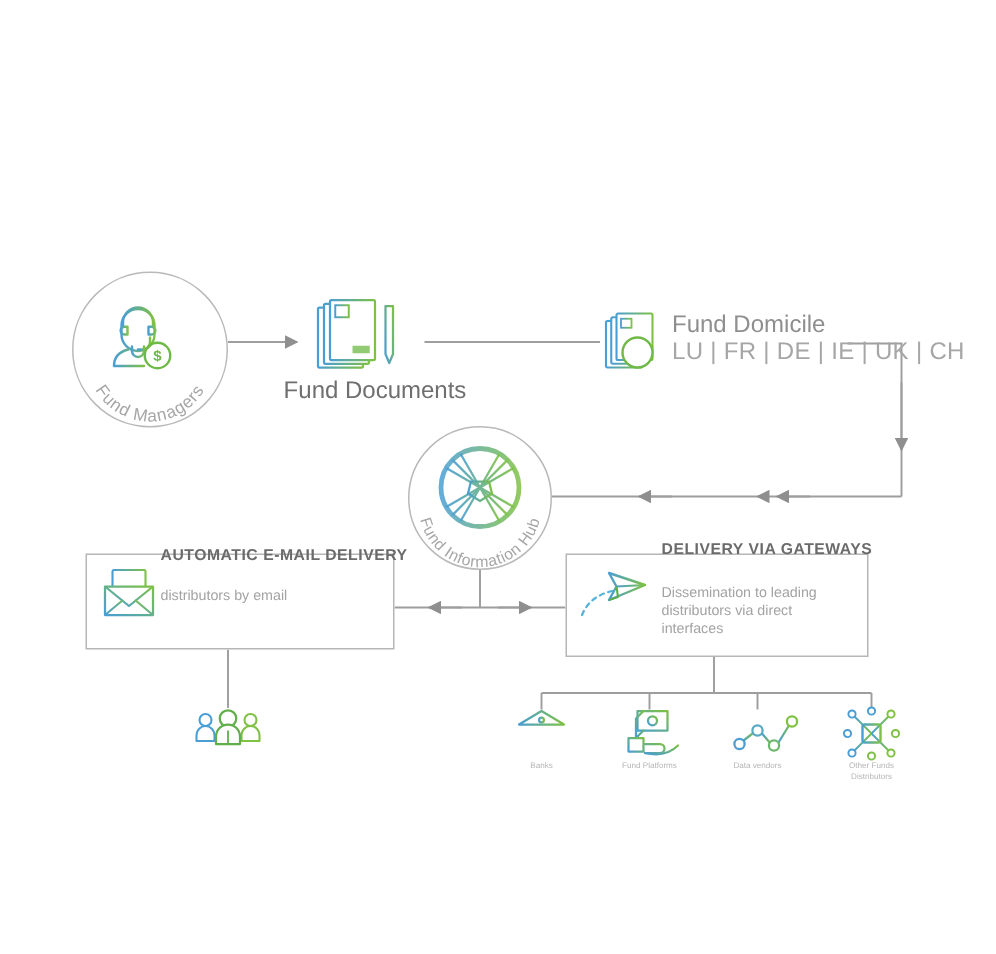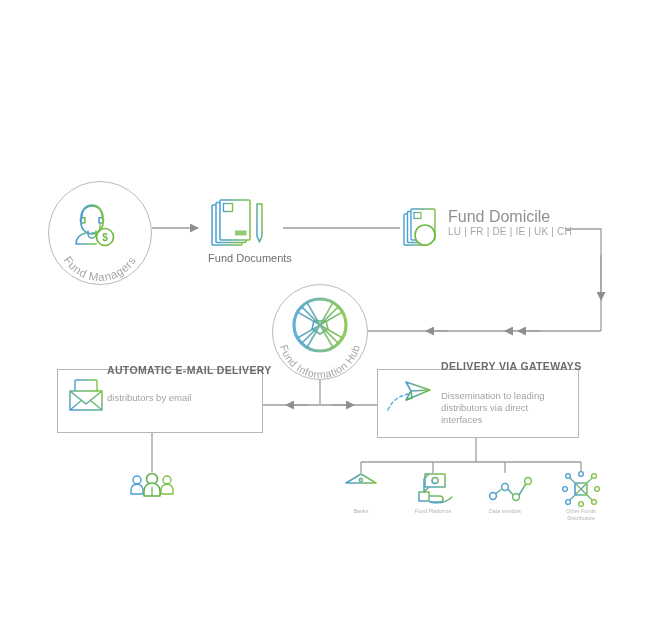--- a/index.html
+++ b/index.html
@@ -129,42 +129,42 @@
         <line x1="11.5" y1="24" x2="34.5" y2="24"></line>
         <line x1="11.5" y1="27" x2="34.5" y2="27"></line>
       </g>
       <rect x="23" y="30.5" width="11.5" height="5" fill="#6fb947" opacity="0.75"></rect>
       <g fill="none" stroke="url(#g-bg-d)" stroke-width="1.5" stroke-linejoin="round">
         <path d="M45 4 h5 v32 l-2.5 6 l-2.5 -6 z"></path>
         <line x1="45" y1="11" x2="50" y2="11"></line>
       </g>
     </g>
   </svg>
-  <div class="node-title" style="left:180px;top:252px;width:140px;text-align:center;font-size:11px;">Fund Documents</div>
+  <div class="node-title" style="left:180px;top:252px;width:140px;text-align:center;font-size:16px;">Fund Documents</div>
 
   <svg class="layer" viewBox="0 0 664 636">
     <g transform="translate(404,209)">
       <g fill="#fff" stroke="url(#g-bg)" stroke-width="1.4" stroke-linejoin="round">
         <rect x="0" y="5" width="24" height="31" rx="1"></rect>
         <rect x="3.5" y="2.5" width="24" height="31" rx="1"></rect>
         <rect x="7" y="0" width="24" height="31" rx="1"></rect>
       </g>
       <g stroke="url(#g-bg)" stroke-width="1.2" fill="none" stroke-linecap="round">
         <rect x="10" y="3.5" width="7" height="6"></rect>
         <line x1="19.5" y1="4.5" x2="28" y2="4.5"></line>
         <line x1="19.5" y1="7.5" x2="28" y2="7.5"></line>
         <line x1="10" y1="13" x2="28" y2="13"></line>
         <line x1="10" y1="16" x2="28" y2="16"></line>
         <line x1="10" y1="19" x2="22" y2="19"></line>
       </g>
       <circle cx="21" cy="26" r="10" fill="#fff" stroke="#6fb947" stroke-width="1.6"></circle>
     </g>
   </svg>
   <div class="node-title" style="left:448px;top:208px;font-size:16px;color:#8f8f8f;">Fund Domicile</div>
-  <div class="lbl" style="left:448px;top:226px;font-size:10px;color:#a6a6a6;">LU | FR | DE | IE | UK | CH</div>
+  <div class="lbl" style="left:448px;top:226px;font-size:16px;color:#a6a6a6;">LU | FR | DE | IE | UK | CH</div>
 
   <div class="circ" style="left:272px;top:284px;width:96px;height:96px;"></div>
 
   <svg class="layer" viewBox="0 0 664 636">
     <g transform="translate(320,325)">
       <circle cx="0" cy="0" r="26" fill="none" stroke="url(#g-bg)" stroke-width="3.2" opacity="0.85"></circle>
       <g stroke="url(#g-bg)" stroke-width="1.5" opacity="0.9">
         <line x1="0" y1="-26" x2="0" y2="26"></line>
         <line x1="-26" y1="0" x2="26" y2="0"></line>
         <line x1="-18.4" y1="-18.4" x2="18.4" y2="18.4"></line>

